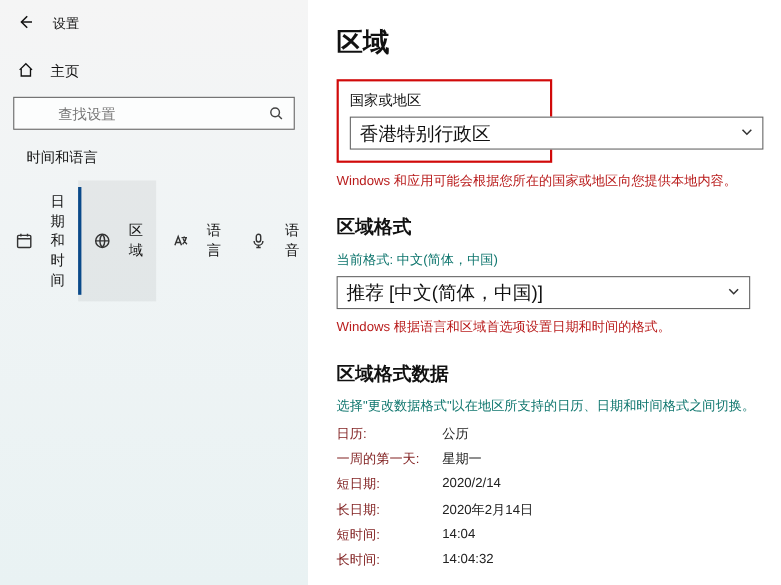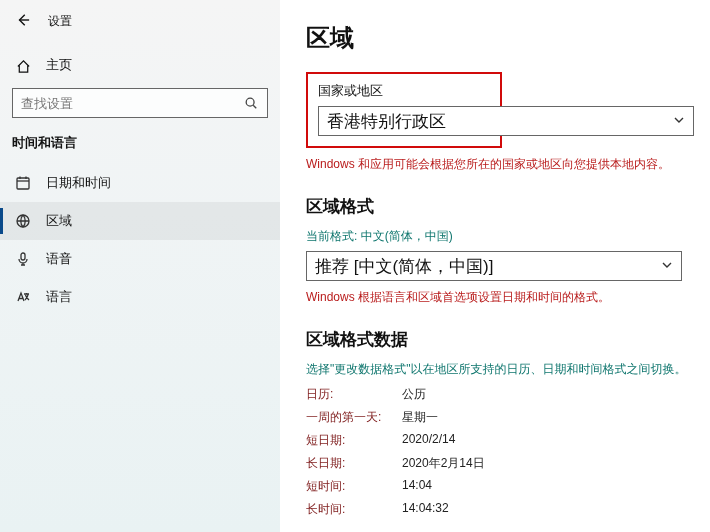--- a/index.html
+++ b/index.html
@@ -38,21 +38,21 @@
     color: #111;
     cursor: pointer;
   }
   .sb-back svg { width: 14px; height: 14px; }
   .sb-title {
     margin-left: 14px;
     font-size: 12px;
   }
   .sb-home {
     display: flex;
-    align-items: flex-end;
+    align-items: flex-start;
     padding: 10px 12px 10px 14px;
     margin-top: 6px;
     cursor: pointer;
   }
   .sb-home .icon { width: 18px; display:flex; align-items:center; justify-content:center; }
   .sb-home .icon svg { width: 15px; height: 15px; }
   .sb-home .label { margin-left: 14px; font-size: 13px; }
   .search-wrap {
     margin: 4px 12px 12px 12px;
     position: relative;
@@ -62,36 +62,38 @@
     display: flex;
     align-items: center;
   }
   .search-wrap input {
     border: none; outline: none;
     background: transparent;
     font-size: 13px;
     padding: 0 28px 0 8px;
     height: 100%; width: 100%;
     color: #b91c1c;
+    margin-left: 32px;
   }
   .search-wrap input::placeholder { color: #777; }
   .search-wrap .sicon {
     position: absolute; right: 6px; top: 0; bottom: 0;
     width: 20px; display: flex; align-items: center; justify-content: center;
     color: #444;
   }
   .search-wrap .sicon svg { width: 14px; height: 14px; }
   .sb-section-title {
-    padding: 4px 14px 10px 12px;
-    font-size: 13px;
-    font-weight: 700;
+    padding: 4px 14px 10px 24px;
+    font-size: 13px;
+    font-weight: 400;
   }
   .nav {
-    display: flex; flex-direction: column;
+    display: flex; flex-direction: row;
     margin-top: 2px;
+    text-align: right;
   }
   .nav-item {
     display: flex; align-items: center;
     padding: 10px 12px 10px 14px;
     cursor: pointer;
     position: relative;
   }
   .nav-item .icon { width: 18px; display:flex; align-items:center; justify-content:center; color:#333; }
   .nav-item .icon svg { width: 16px; height: 16px; }
   .nav-item .label { margin-left: 14px; font-size: 13px; }
@@ -231,34 +233,34 @@
           <svg viewBox="0 0 16 16" fill="none" stroke="currentColor" stroke-width="1.3">
               <circle cx="8" cy="8" r="6"></circle>
               <path d="M2 8 H14 M8 2 C5 5 5 11 8 14 M8 2 C11 5 11 11 8 14"></path>
             </svg>
         </span>
         <span class="label">区域</span>
       </div>
       <div class="nav-item">
         <span class="icon">
           <svg viewBox="0 0 16 16" fill="none" stroke="currentColor" stroke-width="1.3">
-              <rect x="6" y="2" width="4" height="7" rx="2"></rect>
-              <path d="M4 8 a4 4 0 0 0 8 0 M8 12 V14 M6 14 H10"></path>
-            </svg>
-        </span>
-        <span class="label">语音</span>
+              <path d="M3 12 L6 4 L9 12 M4 9.5 H8"></path>
+              <path d="M9 5 H14 M11.5 5 V4 M10 11 C12 9 13 7.5 13.2 5 M14 11 C12 9.5 11 8 10.5 6"></path>
+            </svg>
+        </span>
+        <span class="label">语言</span>
       </div>
       <div class="nav-item">
         <span class="icon">
           <svg viewBox="0 0 16 16" fill="none" stroke="currentColor" stroke-width="1.3">
-              <path d="M3 12 L6 4 L9 12 M4 9.5 H8"></path>
-              <path d="M9 5 H14 M11.5 5 V4 M10 11 C12 9 13 7.5 13.2 5 M14 11 C12 9.5 11 8 10.5 6"></path>
-            </svg>
-        </span>
-        <span class="label">语言</span>
+              <rect x="6" y="2" width="4" height="7" rx="2"></rect>
+              <path d="M4 8 a4 4 0 0 0 8 0 M8 12 V14 M6 14 H10"></path>
+            </svg>
+        </span>
+        <span class="label">语音</span>
       </div>
     </div>
   </div>
 
   <div class="content">
     <div class="h1">区域</div>
 
     <div class="redbox">
       <div class="field-label">国家或地区</div>
       <div class="dd-overlay">

